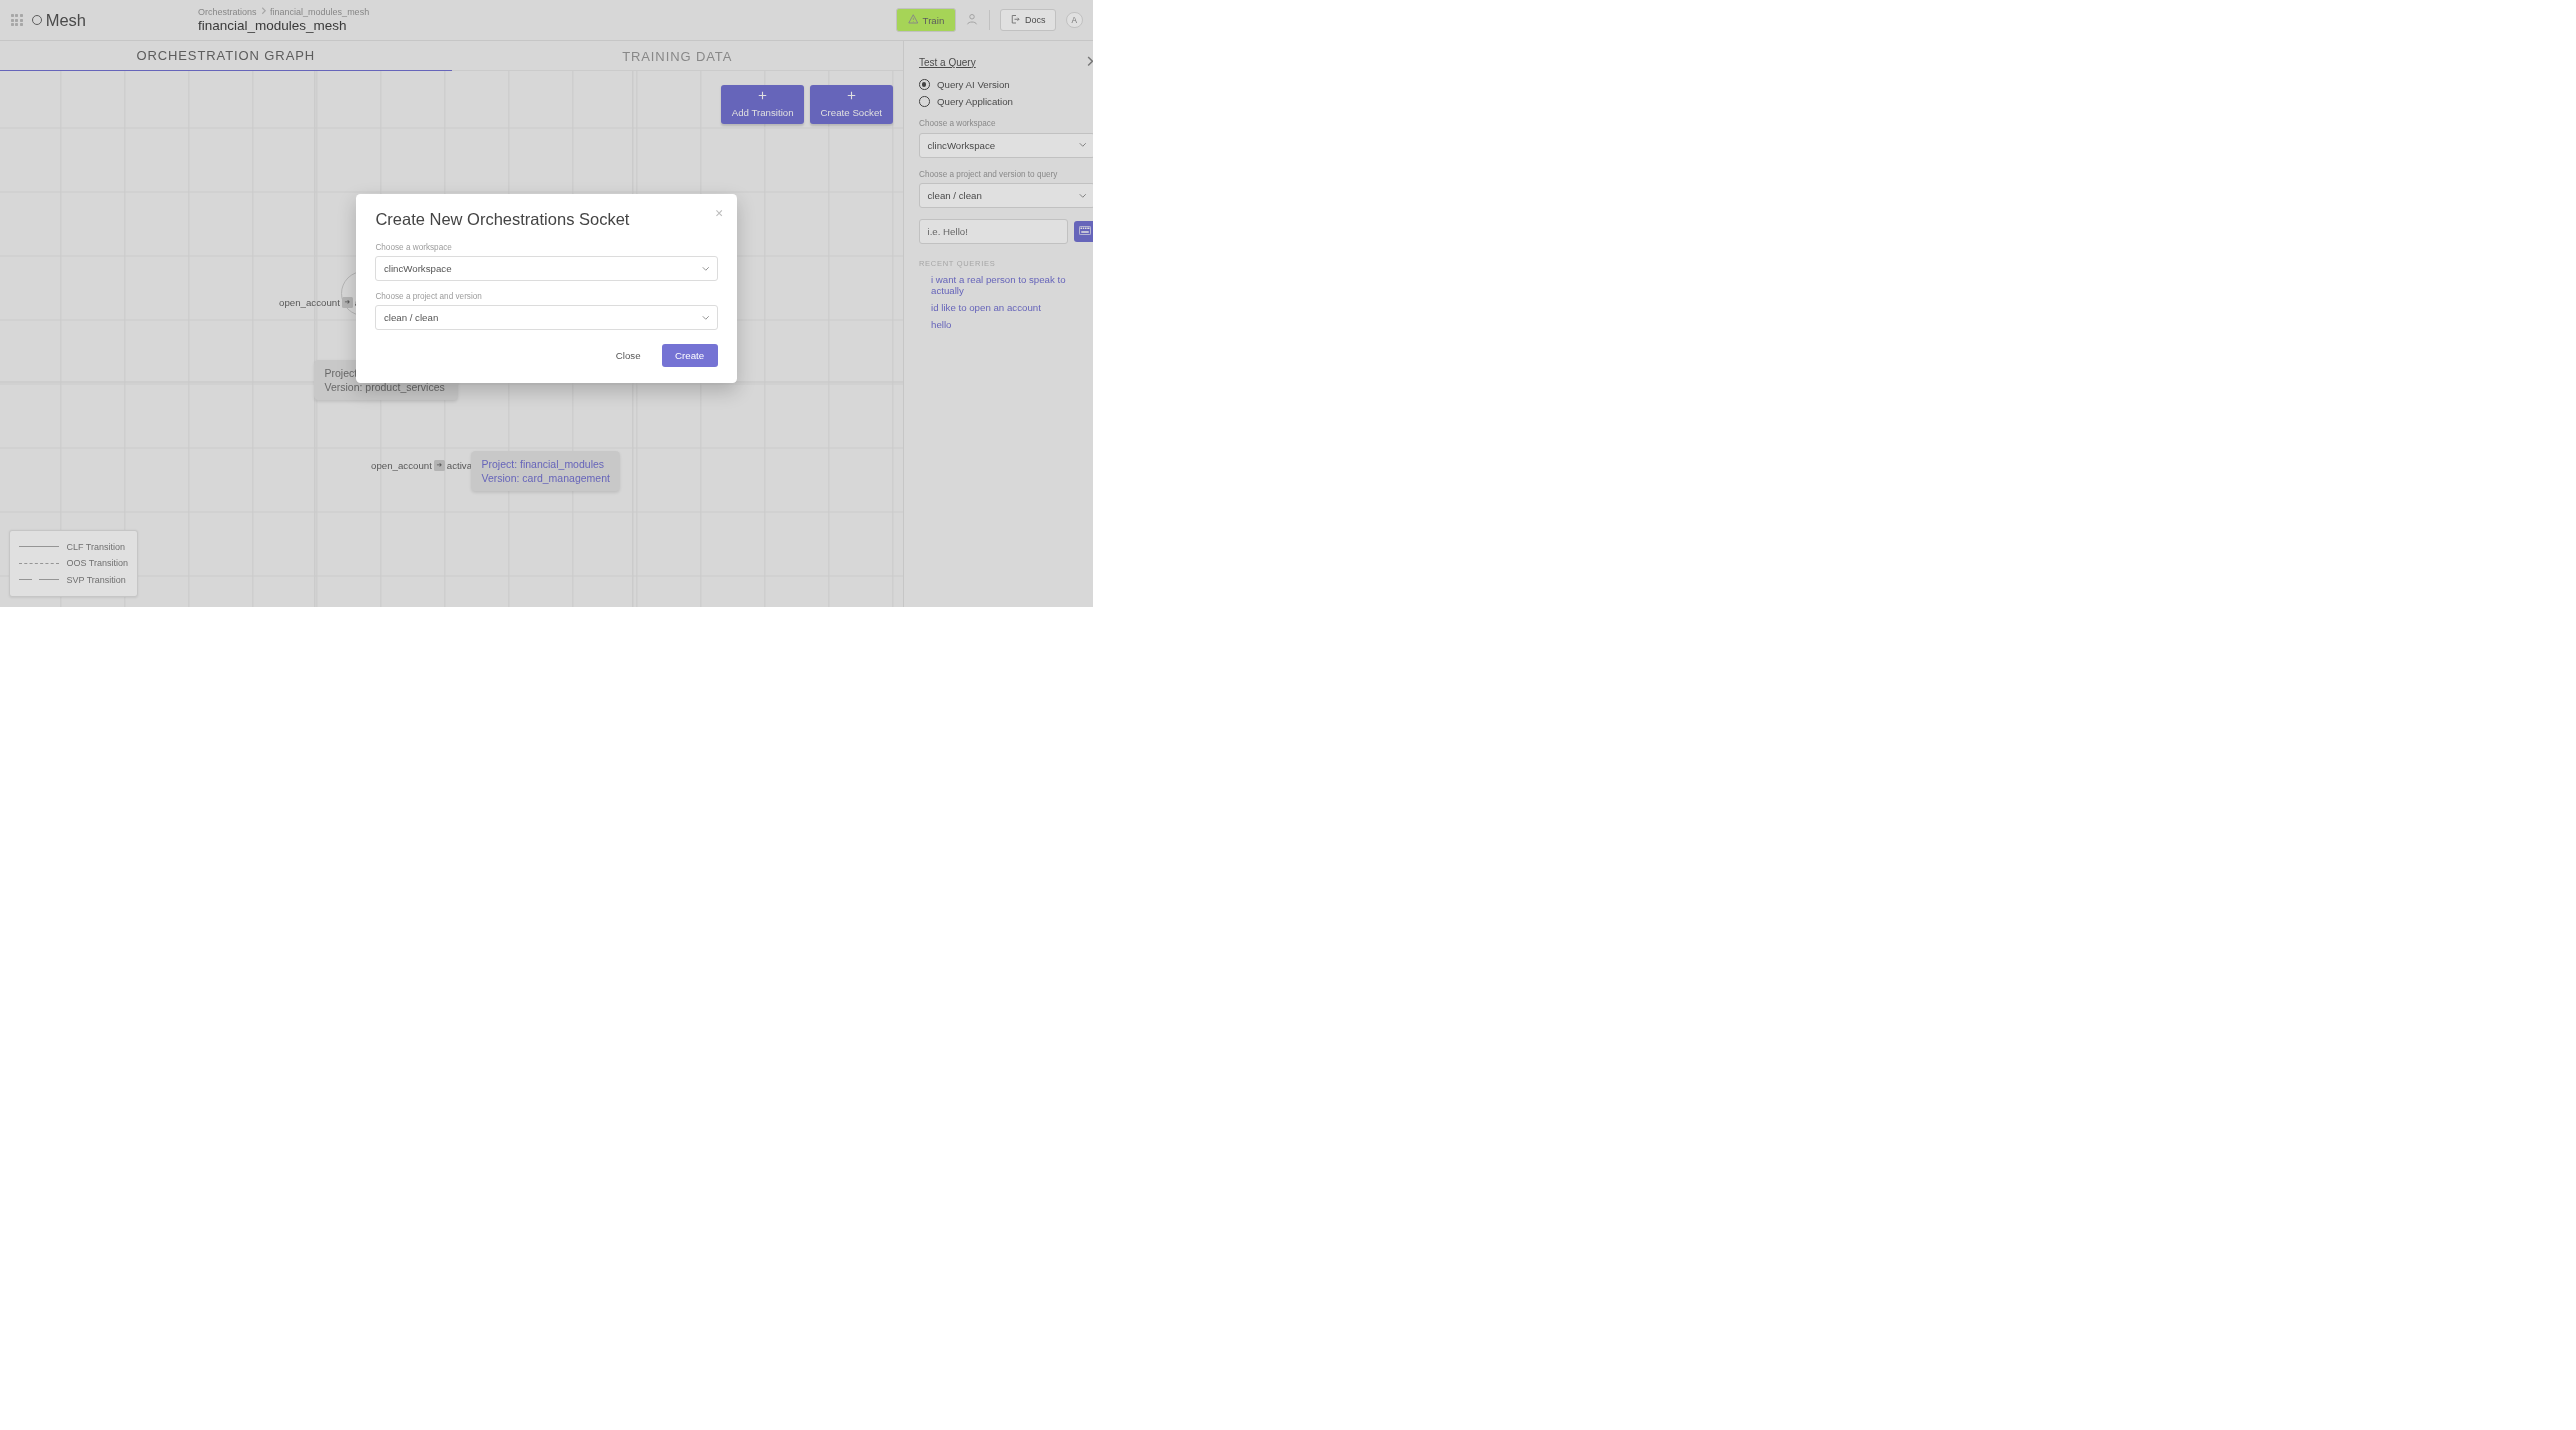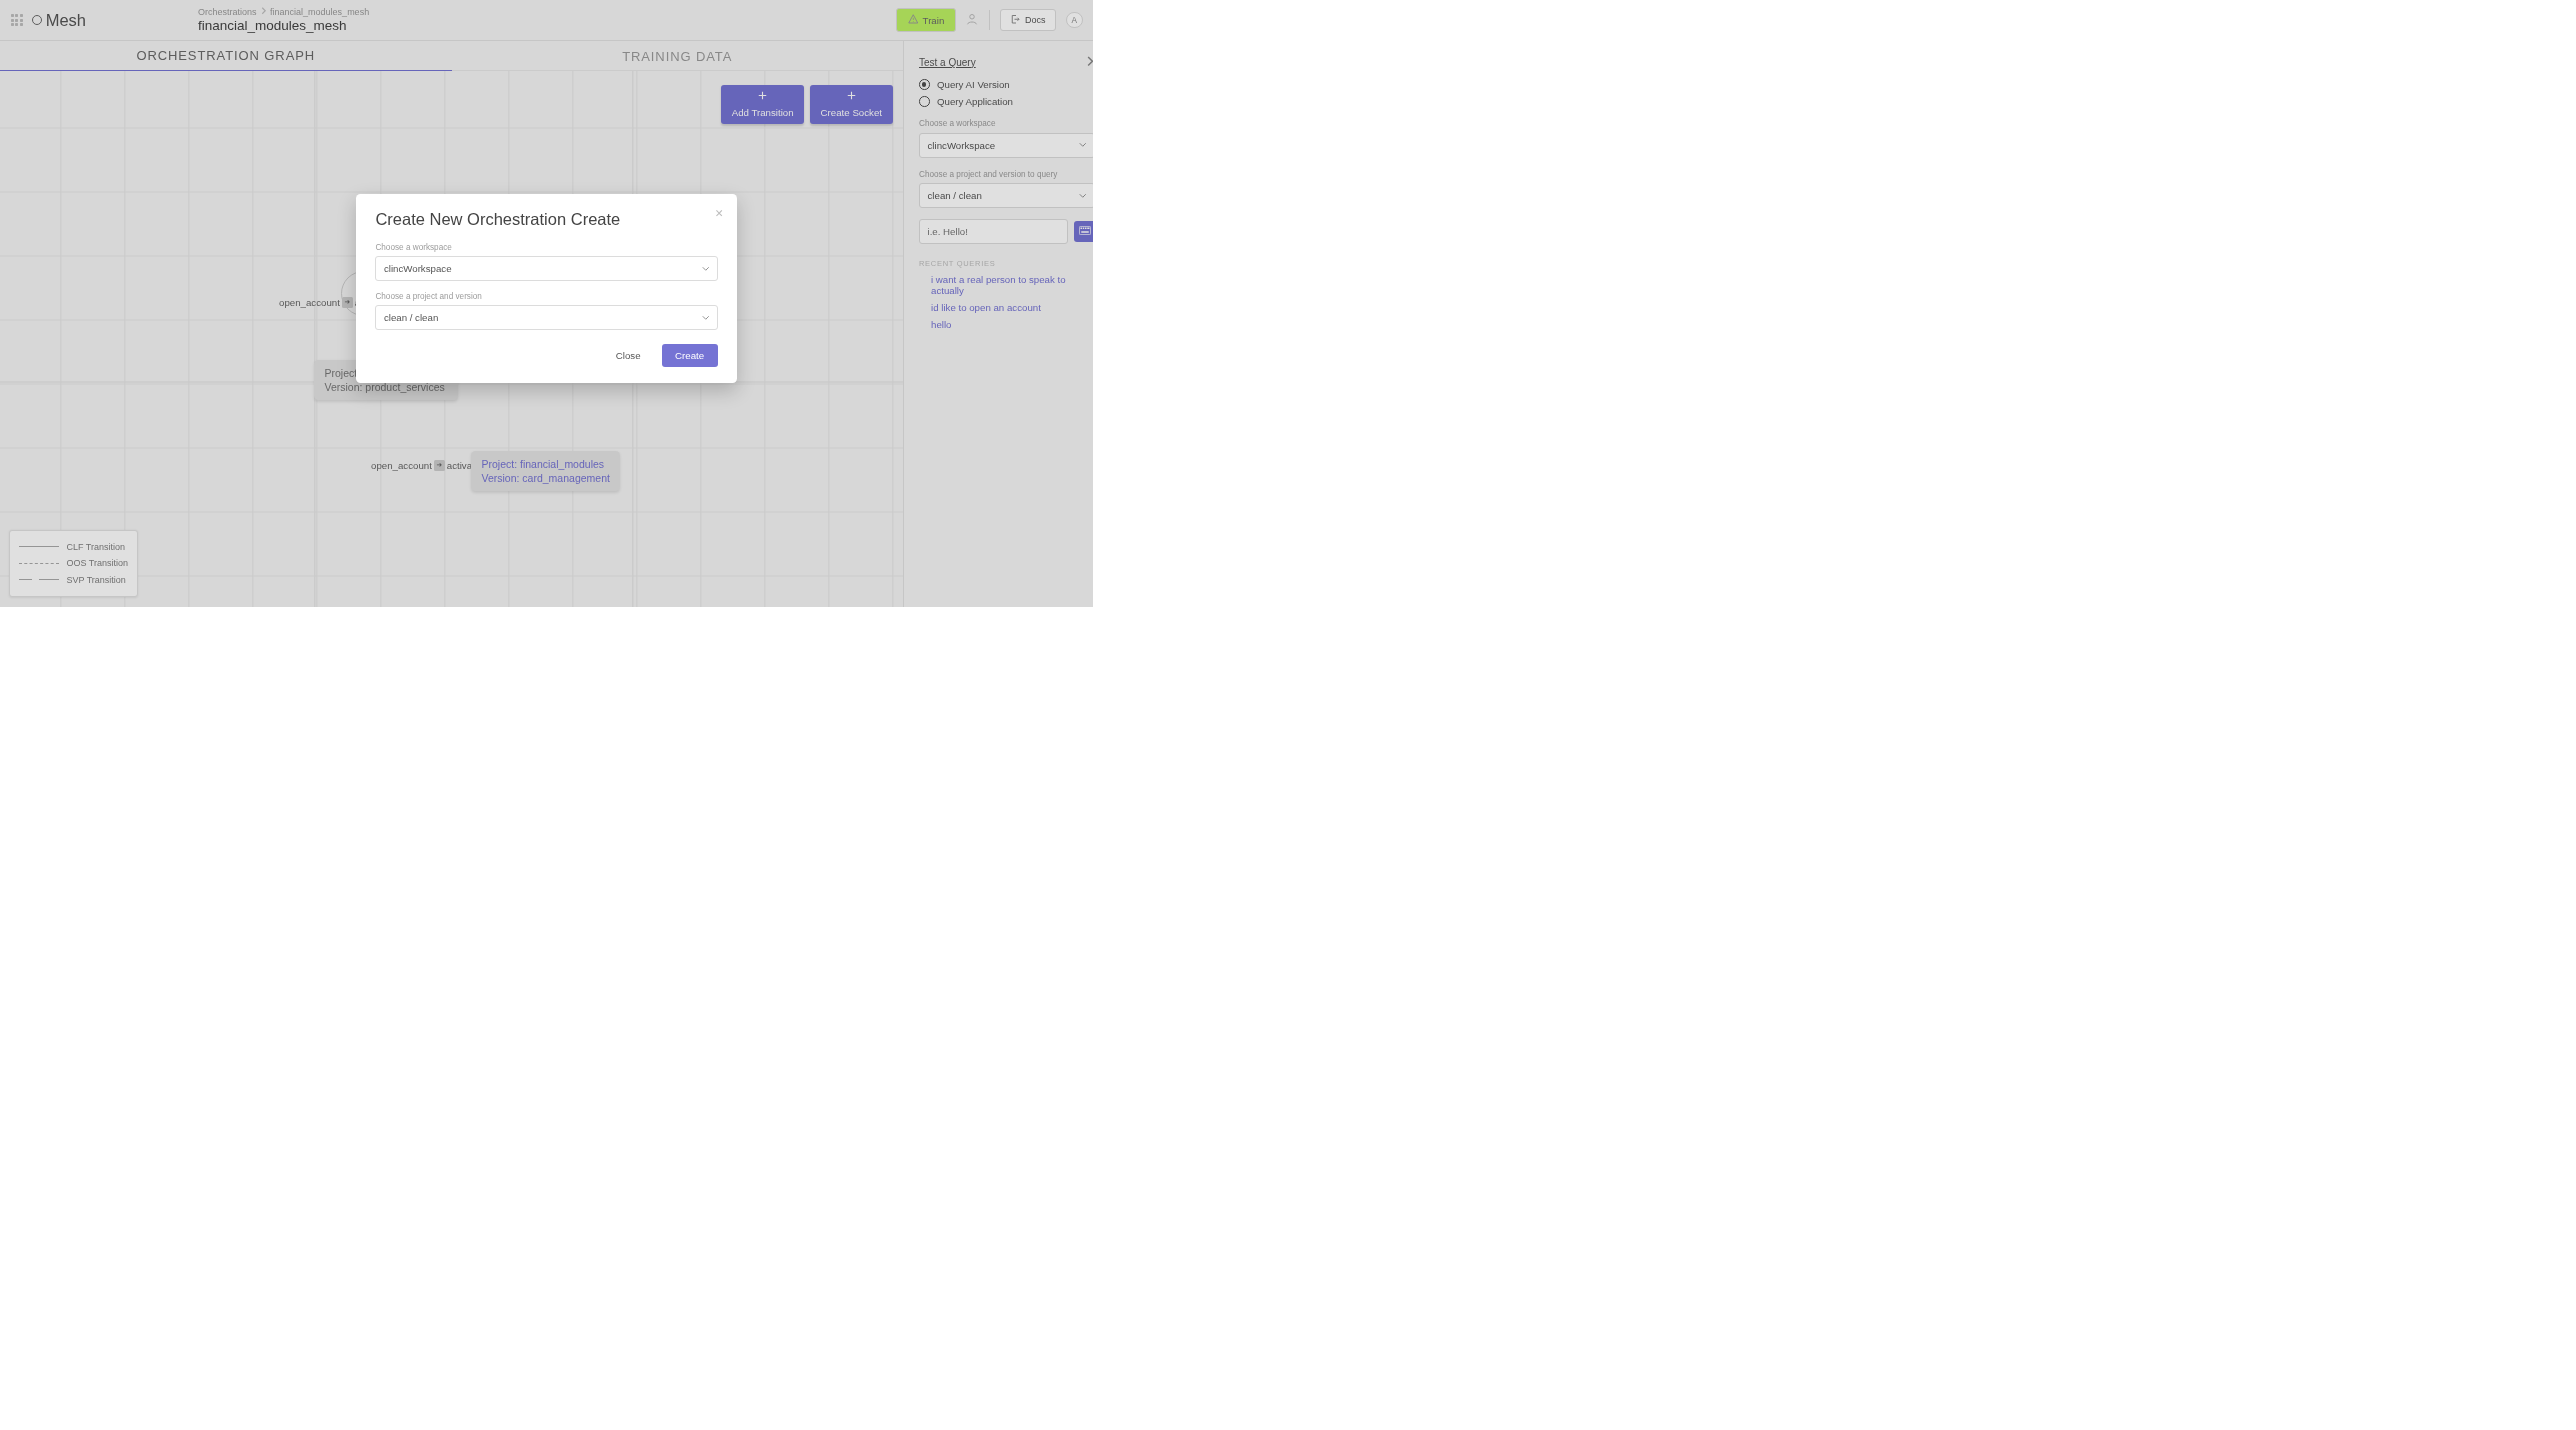--- a/index.html
+++ b/index.html
@@ -305,21 +305,21 @@
       <div class="recent-h">RECENT QUERIES</div>
       <div class="recent-l">i want a real person to speak to actually</div>
       <div class="recent-l">id like to open an account</div>
       <div class="recent-l">hello</div>
     </div>
   </div>
 
   <div class="overlay">
     <div class="modal">
       <div class="x">✕</div>
-      <h2>Create New Orchestration Create</h2>
+      <h2>Create New Orchestrations Socket</h2>
 
       <label>Choose a workspace</label>
       <div class="sel">
         <span>clincWorkspace</span>
         <span class="caret"><svg viewBox="0 0 10 10">
               <path d="M1 3l4 4 4-4" stroke="#888" stroke-width="1.2" fill="none"></path>
             </svg></span>
       </div>
 
       <label>Choose a project and version</label>

